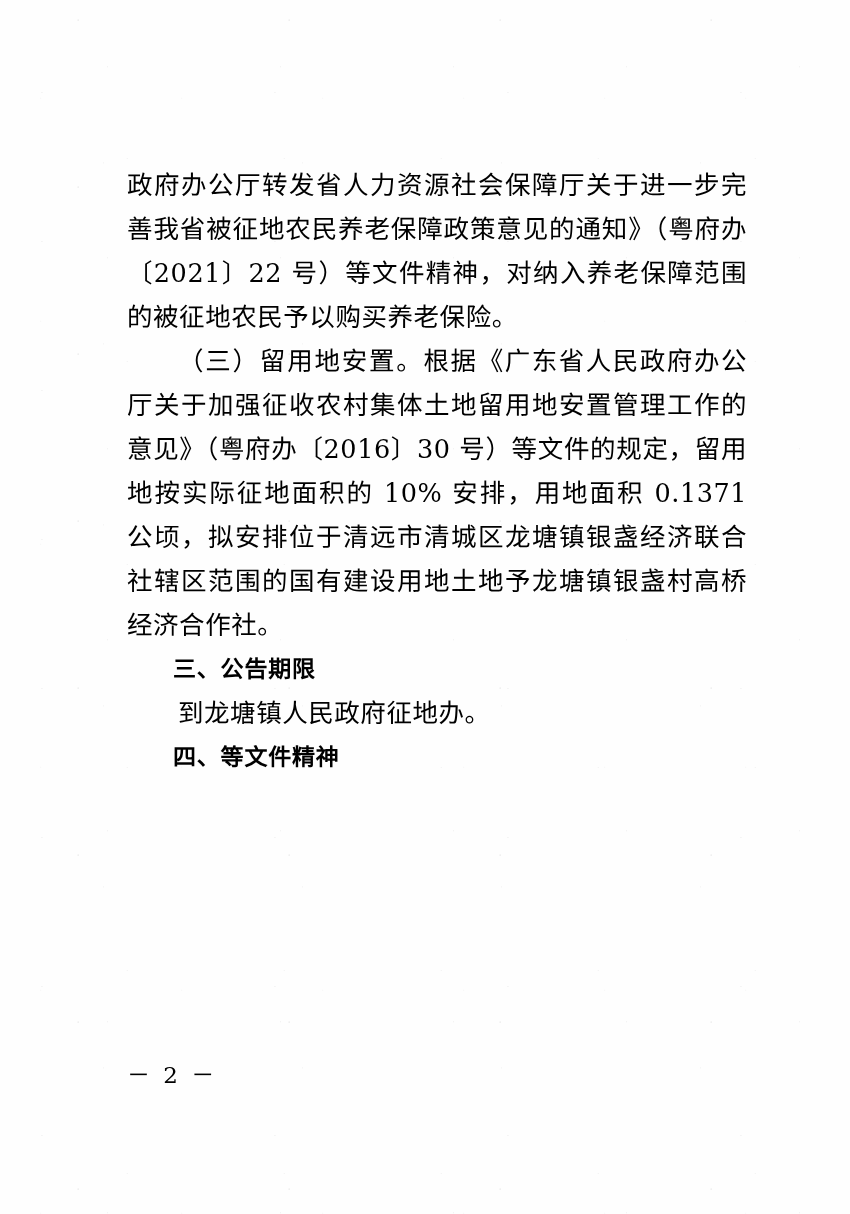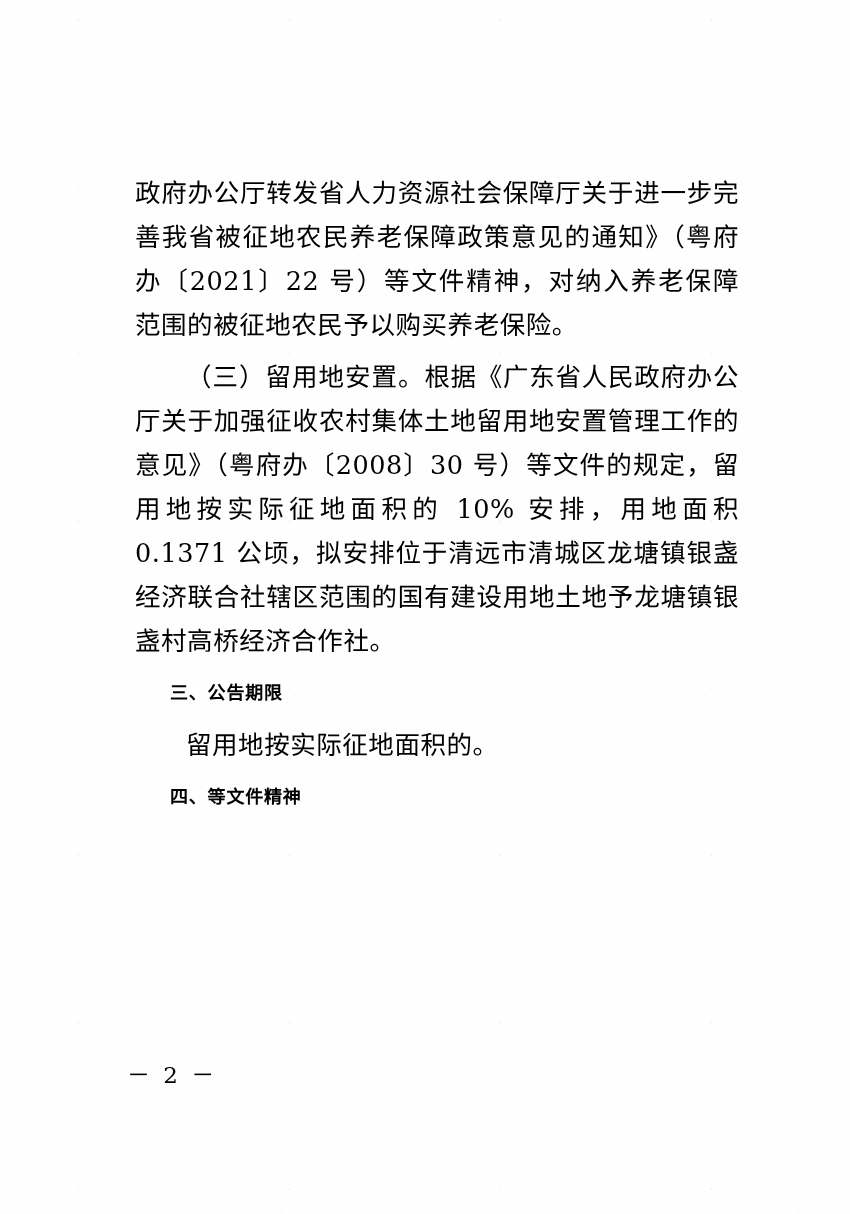--- a/index.html
+++ b/index.html
@@ -43,36 +43,36 @@
 
   
   .doc-body {
     position: absolute;
     left: 127px;
     top: 163px;
     width: 620px;
   }
 
   .para {
-    margin: 8px;
+    margin: 0;
     font-size: 25.5px;
     line-height: 44px;
     letter-spacing: 0.55px;
     text-align: justify;
     text-justify: inter-character;
     font-weight: 400;
   }
 
   .para.indent {
     text-indent: 2em;
   }
 
   .heading {
-    margin: 7px;
-    font-size: 18px;
+    margin: 0;
+    font-size: 23px;
     line-height: 44px;
     letter-spacing: 0.8px;
     font-weight: 700;
     text-indent: 2em;
   }
 
   
   .b {
     font-weight: 400;
     letter-spacing: 0.8px;
@@ -93,26 +93,26 @@
 <body>
 
 <div class="page">
 
   <div class="scan-noise"></div>
 
   <div class="doc-body">
 
     <p class="para">政府办公厅转发省人力资源社会保障厅关于进一步完善我省被征地农民养老保障政策意见的通知》（粤府办〔2021〕22 号）等文件精神，对纳入养老保障范围的被征地农民予以购买养老保险。</p>
 
-    <p class="para indent"><span class="b">（三）留用地安置。</span><span>根据《广东省人民政府办公厅关于加强征收农村集体土地留用地安置管理工作的意见》（粤府办〔2008〕30 号）等文件的规定，留用地按实际征地面积的 10% 安排，用地面积 0.1371 公顷，拟安排位于清远市清城区龙塘镇银盏经济联合社辖区范围的国有建设用地土地予龙塘镇银盏村高桥经济合作社。</span></p>
+    <p class="para indent"><span class="b">（三）留用地安置。</span><span>根据《广东省人民政府办公厅关于加强征收农村集体土地留用地安置管理工作的意见》（粤府办〔2016〕30 号）等文件的规定，留用地按实际征地面积的 10% 安排，用地面积 0.1371 公顷，拟安排位于清远市清城区龙塘镇银盏经济联合社辖区范围的国有建设用地土地予龙塘镇银盏村高桥经济合作社。</span></p>
 
 
     <p class="heading">三、公告期限</p>
 
-    <p class="para indent">留用地按实际征地面积的。</p>
+    <p class="para indent">到龙塘镇人民政府征地办。</p>
 
     <p class="heading">四、等文件精神</p>
 
 
   </div>
 
   <div class="page-footer">－ 2 －</div>
 
 </div>
 

